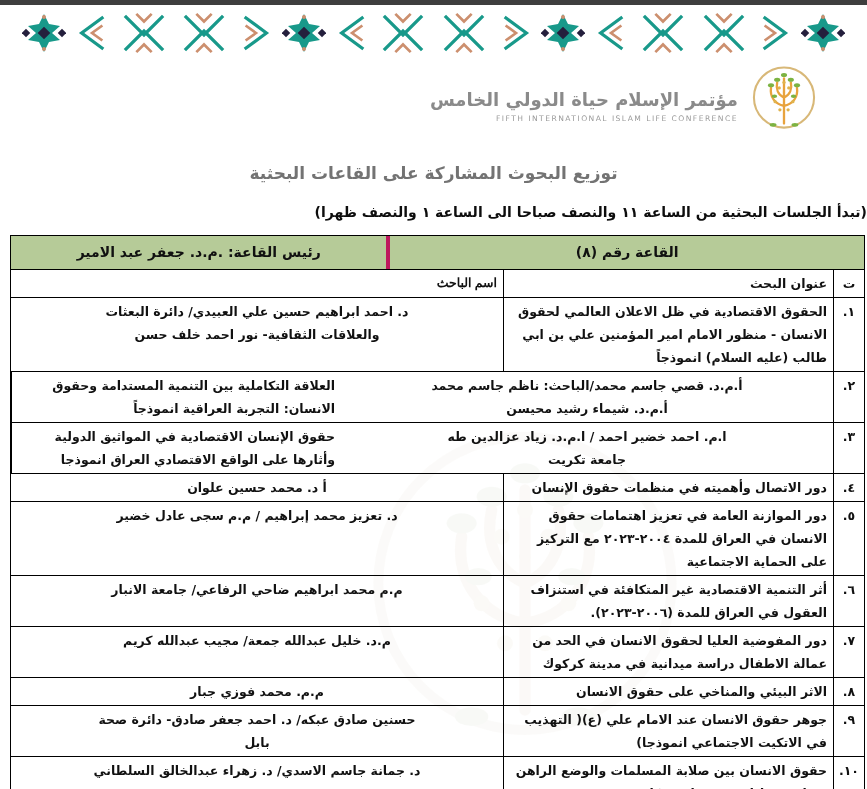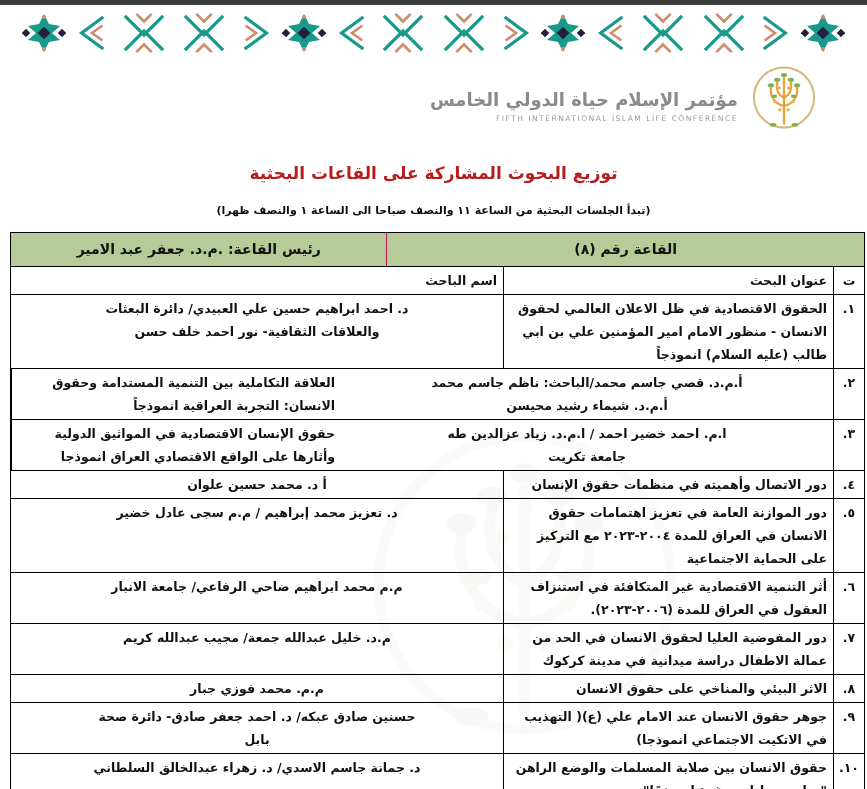--- a/index.html
+++ b/index.html
@@ -27,24 +27,24 @@
     padding: 8px 42px 2px 0;
     height: 86px;
   }
   .logo-mark svg { width: 82px; height: 82px; display: block; }
   .logo-text { text-align: right; padding-bottom: 10px; }
   .logo-ar { font-size: 18px; font-weight: bold; color: #8a8a8a; line-height: 1.2; margin-top: 16px; }
   .logo-en { direction: ltr; font-size: 7.6px; color: #9a9a9a; letter-spacing: 1.45px; margin-top: 4px; }
 
   .doc-title {
     font-size: 17px; font-weight: bold; text-align: center;
-    margin: 20px 0 10px 0; color: #b91c1c;
+    margin: 20px 0 10px 0; color: #737373;
   }
   .doc-subtitle {
-    font-size: 11px; font-weight: bold; text-align: center;
+    font-size: 14px; font-weight: bold; text-align: right;
     margin: 21px 0 15px 0; color: #0d0d0d;
   }
 
   .watermark {
     position: absolute; left: 290px; top: 410px;
     width: 470px; height: 400px;
     opacity: 0.06; filter: grayscale(0.6);
     z-index: 0; pointer-events: none;
   }
   .watermark svg { width: 100%; height: 100%; }
@@ -61,31 +61,31 @@
     padding: 2px 6px;
     font-weight: bold;
     font-size: 12.5px;
     line-height: 23px;
   }
   .hdr-green { background: #b6cb98; min-height: 33px; }
   .hdr-green .cell {
     display: flex; align-items: center; justify-content: center;
     font-size: 14px; padding: 3px 22px;
   }
-  .hall { flex: 0 0 56%; border-left: 1px solid #be185d; }
+  .hall { flex: 0 0 56%; border-left: 4px solid #be185d; }
   .chair { flex: 1 1 auto; }
 
   .c-num {
     flex: 0 0 31px; border-left: 1px solid #000;
     text-align: center; padding: 2px 2px;
   }
   .c-title { flex: 0 0 330px; border-left: 1px solid #000; text-align: right; }
   .c-res { flex: 1 1 auto; text-align: center; white-space: pre-line; }
   .hdr-cols { min-height: 26px; }
-  .hdr-cols .c-res { text-align: right; }
+  .hdr-cols .c-res { text-align: right; font-family: Liberation Serif, serif; }
 </style>
 </head>
 <body>
 
 <svg width="0" height="0" style="position:absolute" aria-hidden="true">
   <defs>
     <symbol id="orn-med" viewBox="0 0 44 44">
       <path d="M22 3 L27 13 L38 15 L30 22 L38 29 L27 31 L22 41 L17 31 L6 29 L14 22 L6 15 L17 13 Z" fill="#18998a"></path>
       <rect x="17.5" y="17.5" width="9" height="9" transform="rotate(45 22 22)" fill="#241f3d"></rect>
       <rect x="1" y="19" width="6" height="6" transform="rotate(45 4 22)" fill="#241f3d"></rect>

